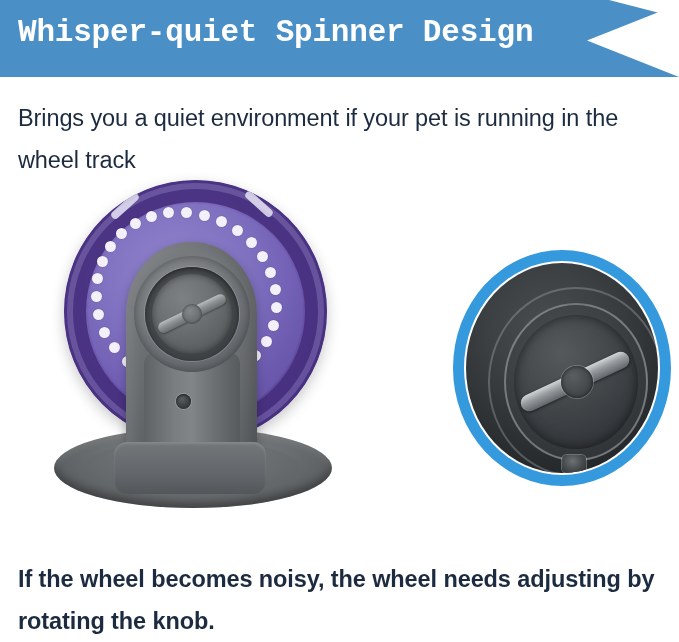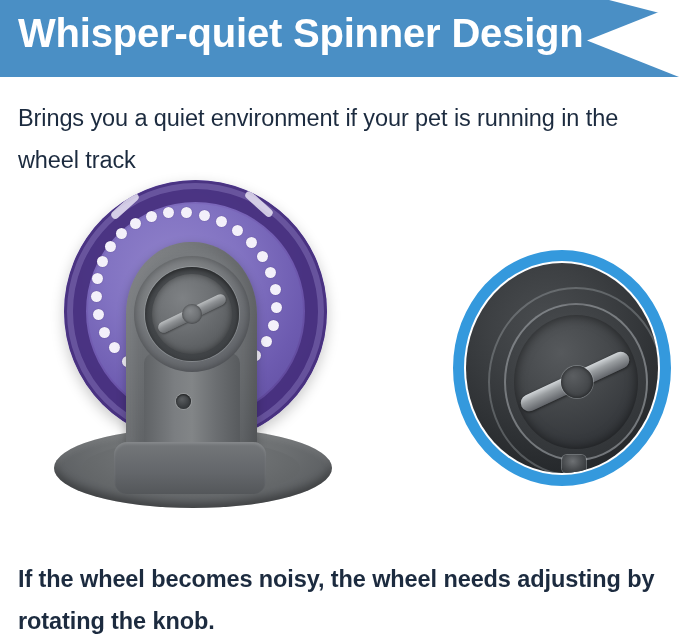--- a/index.html
+++ b/index.html
@@ -46,26 +46,27 @@
     width: 92px;
     height: 73px;
     background: #ffffff;
     -webkit-clip-path: polygon(100% 0, 100% 100%, 0 50%);
     clip-path: polygon(100% 0, 100% 100%, 0 50%);
   }
   .banner-title {
     position: absolute;
     left: 18px;
     top: 11px;
-    font-size: 40px;
+    font-size: 31px;
     line-height: 44px;
     font-weight: bold;
     color: #ffffff;
     letter-spacing: -0.2px;
     white-space: nowrap;
+    font-family: Liberation Mono, monospace;
   }
 
   
   .copy {
     position: absolute;
     left: 18px;
     color: #1c2b3f;
     font-size: 23.5px;
     line-height: 42px;
     letter-spacing: -0.1px;

